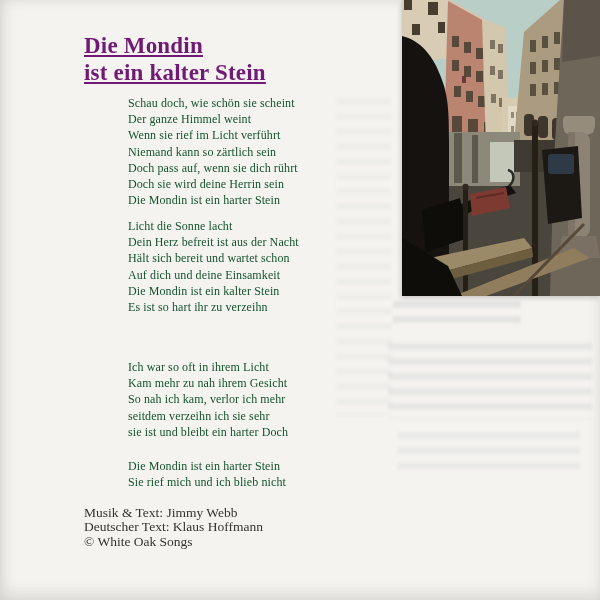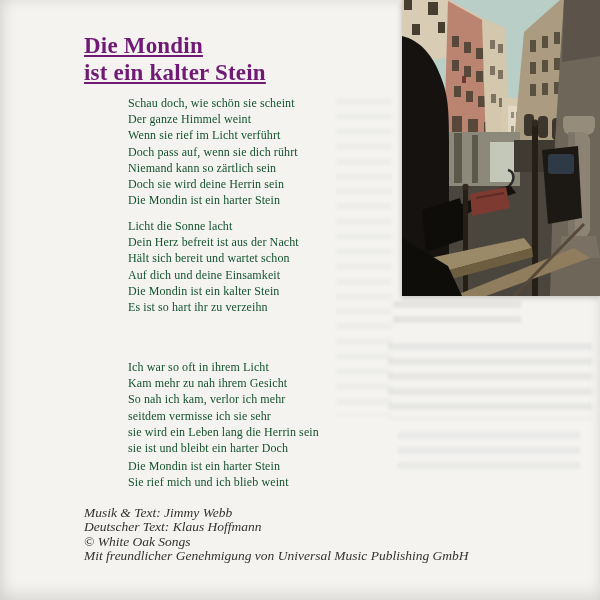--- a/index.html
+++ b/index.html
@@ -13,21 +13,21 @@
   }
   .photo{position:absolute;left:402px;top:0;width:198px;height:296px;display:block;
          box-shadow:-1px 2px 5px rgba(0,0,0,.18);}
   .title-block{position:absolute;left:84px;top:32px;
     font-size:23px;font-weight:bold;line-height:27px;
     color:#701a75;letter-spacing:.2px;text-decoration:underline;}
   .stanza{position:absolute;left:84px;font-size:12px;line-height:16.2px;
     color:#14532d;letter-spacing:.1px;white-space:nowrap;margin-left:44px;}
   .s1{top:95px}.s2{top:218px}.s3{top:359px}.s4{top:458px}
   .credits{position:absolute;left:84px;top:506px;
-    font-size:13.5px;line-height:14.3px;font-style:italic;
+    font-size:13.5px;line-height:14.3px;
     color:#34332f;white-space:nowrap;}
   .ghost{position:absolute;filter:blur(1.5px);pointer-events:none;
     background:repeating-linear-gradient(180deg,
       rgba(105,122,128,.16) 0px, rgba(105,122,128,.16) 7px,
       rgba(105,122,128,0) 7px, rgba(105,122,128,0) 15px);}
   .ghost-a{left:393px;top:301px;width:128px;height:30px;opacity:.75;}
   .ghost-b{left:388px;top:343px;width:204px;height:76px;opacity:.6;}
   .ghost-c{left:398px;top:432px;width:182px;height:44px;opacity:.5;}
   .ghost-d{left:336px;top:98px;width:56px;height:318px;opacity:.3;}
 </style>
@@ -165,54 +165,52 @@
 
   <div class="title-block">
     <div>Die Mondin</div>
     <div>ist ein kalter Stein</div>
   </div>
 
   <div class="stanza s1">
     <div class="line">Schau doch, wie schön sie scheint</div>
     <div class="line">Der ganze Himmel weint</div>
     <div class="line">Wenn sie rief im Licht verführt</div>
+    <div class="line">Niemand kann so zärtlich sein</div>
     <div class="line">Doch pass auf, wenn sie dich rührt</div>
-    <div class="line">Niemand kann so zärtlich sein</div>
     <div class="line">Doch sie wird deine Herrin sein</div>
     <div class="line">Die Mondin ist ein harter Stein</div>
   </div>
 
   <div class="stanza s2">
     <div class="line">Licht die Sonne lacht</div>
     <div class="line">Dein Herz befreit ist aus der Nacht</div>
     <div class="line">Hält sich bereit und wartet schon</div>
     <div class="line">Auf dich und deine Einsamkeit</div>
     <div class="line">Die Mondin ist ein kalter Stein</div>
     <div class="line">Es ist so hart ihr zu verzeihn</div>
   </div>
 
   <div class="stanza s3">
     <div class="line">Ich war so oft in ihrem Licht</div>
     <div class="line">Kam mehr zu nah ihrem Gesicht</div>
     <div class="line">So nah ich kam, verlor ich mehr</div>
-    <div class="line">seitdem vermisse ich sie sehr</div>
-    <div class="line">sie wird ein Leben lang die Herrin sein</div>
+    <div class="line">seitdem verzeihn ich sie sehr</div>
     <div class="line">sie ist und bleibt ein harter Doch</div>
   </div>
 
   <div class="stanza s4">
     <div class="line">Die Mondin ist ein harter Stein</div>
-    <div class="line">Sie rief mich und ich blieb weint</div>
+    <div class="line">Sie rief mich und ich blieb nicht</div>
   </div>
 
   <div class="credits">
     <div>Musik &amp; Text: Jimmy Webb</div>
     <div>Deutscher Text: Klaus Hoffmann</div>
     <div>© White Oak Songs</div>
-    <div>Mit freundlicher Genehmigung von Universal Music Publishing GmbH</div>
   </div>
 
   <div class="ghost ghost-a"></div>
   <div class="ghost ghost-b"></div>
   <div class="ghost ghost-c"></div>
   <div class="ghost ghost-d"></div>
 
 </div>
 
 </body></html>

